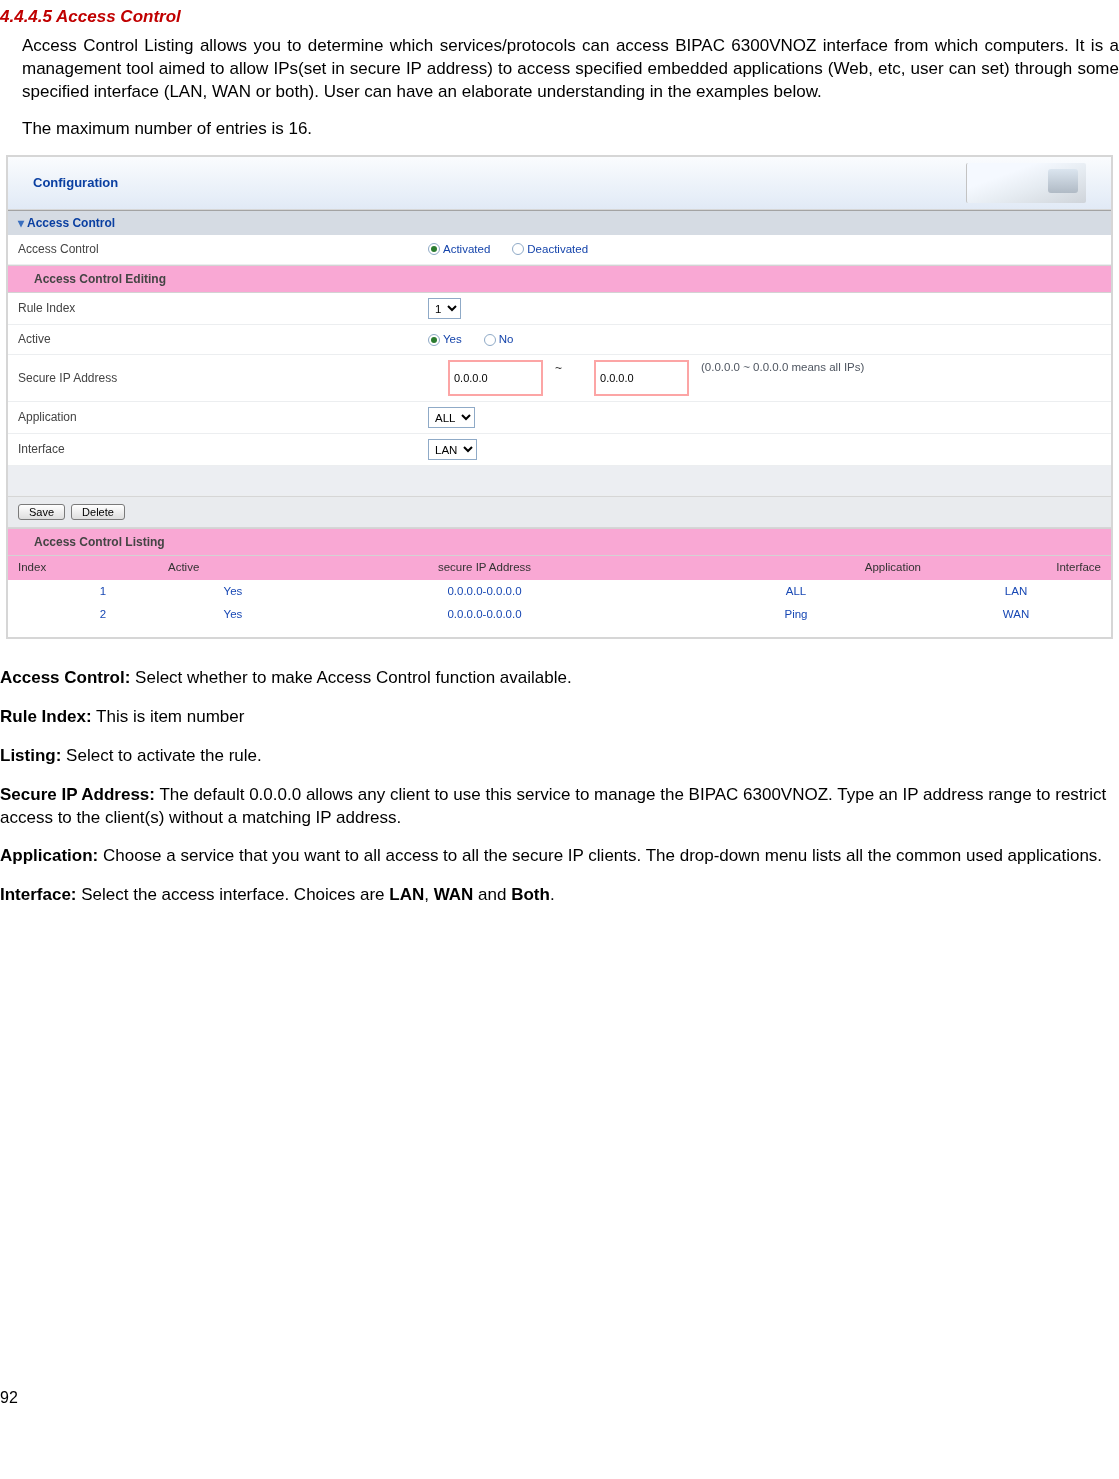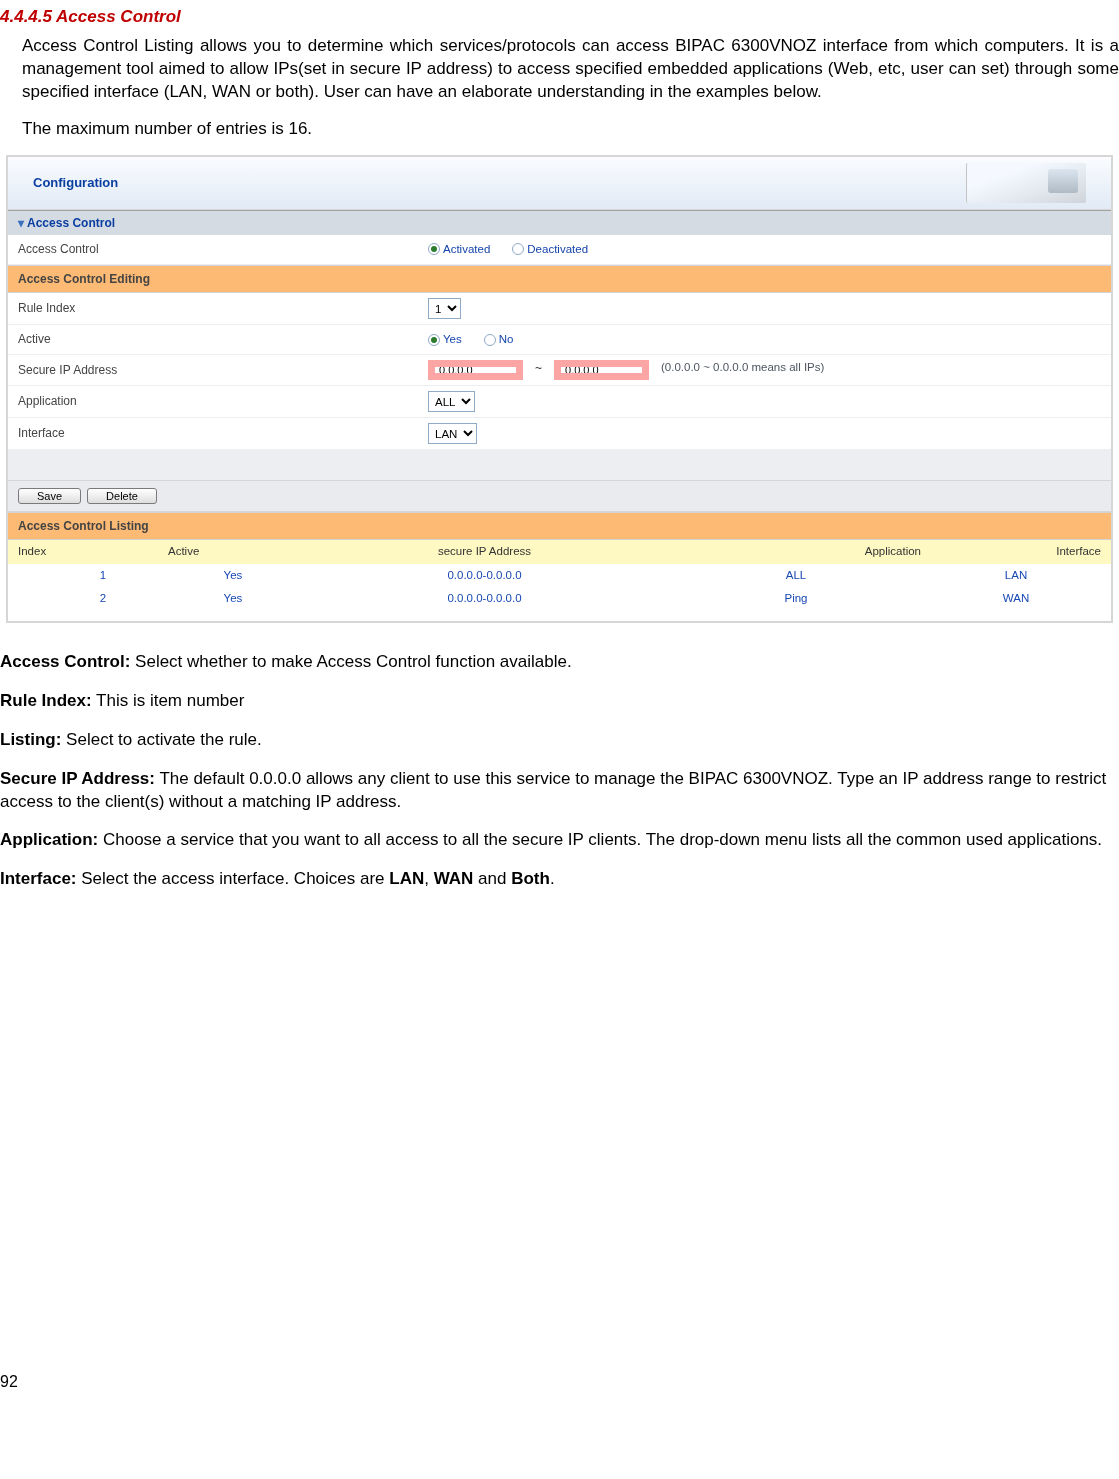--- a/index.html
+++ b/index.html
@@ -68,25 +68,25 @@
     font-size: 12px;
     padding: 4px 10px;
     border-top: 1px solid #a3a3a3;
   }
   .section-bar .arrow {
     color: #3a6fbf;
     margin-right: 3px;
     display:inline-block;
   }
   .sub-bar {
-    background: #fdba74;
+    background: #f9a8d4;
     color: #444;
     font-size: 12px;
     font-weight: bold;
-    padding: 5px 10px;
+    padding: 5px 26px;
     border-top: 1px solid #d3d3d3;
     border-bottom: 1px solid #d3d3d3;
   }
   .row {
     display: flex;
     align-items: center;
     padding: 5px 10px;
     min-height: 30px;
     font-size: 12px;
     color: #333;
@@ -95,24 +95,25 @@
   .row .lbl {
     width: 410px;
     color: #444;
   }
   .row .ctrl {
     display: flex;
     align-items: flex-start;
     gap: 12px;
   }
   .row input[type=text] {
-    border: 7px solid #fca5a5;
-    height: 20px;
+    border: 2px solid #fca5a5;
+    height: 36px;
     font-size: 11px;
     padding: 1px 4px;
+    margin-left: 20px;
   }
   .row select {
     border: 1px solid #8faac7;
     height: 21px;
     font-size: 11.5px;
     background:#fff;
     padding:0 2px;
   }
   .radio-wrap { display: inline-flex; align-items:center; gap: 3px; margin-right: 10px; color:#1544ab; font-size:11.5px;}
   .radio {
@@ -124,33 +125,33 @@
   .hint { color:#4e5560; font-size:11.5px; }
   .btn-row {
     background: #e9ebee;
     padding: 7px 10px;
     display:flex; gap:6px;
     border-top:1px solid #d6d6d6;
     border-bottom:1px solid #d6d6d6;
   }
   .btn {
     font-size: 11px;
-    padding: 1px 18px;
+    padding: 1px 10px;
     border: 1px solid #7a7a7a;
     border-radius: 3px;
     background: linear-gradient(#ffffff,#dedede);
     cursor: pointer;
   }
   .list-head, .list-row {
     display:flex;
     font-size:11.5px;
     padding:4px 10px;
   }
   .list-head {
-    background:#fef9c3;
+    background:#f9a8d4;
     color:#333;
   }
   .list-row { color:#1848b4; }
   .c-idx { width:150px; text-align:left;}
   .c-act { width:130px; text-align:left;}
   .c-ip  { flex:1; text-align:center;}
   .c-app { width:260px; text-align:right; padding-right:10px;}
   .c-if  { width:170px; text-align:right;}
   .list-row .c-idx,
   .list-row .c-act,

